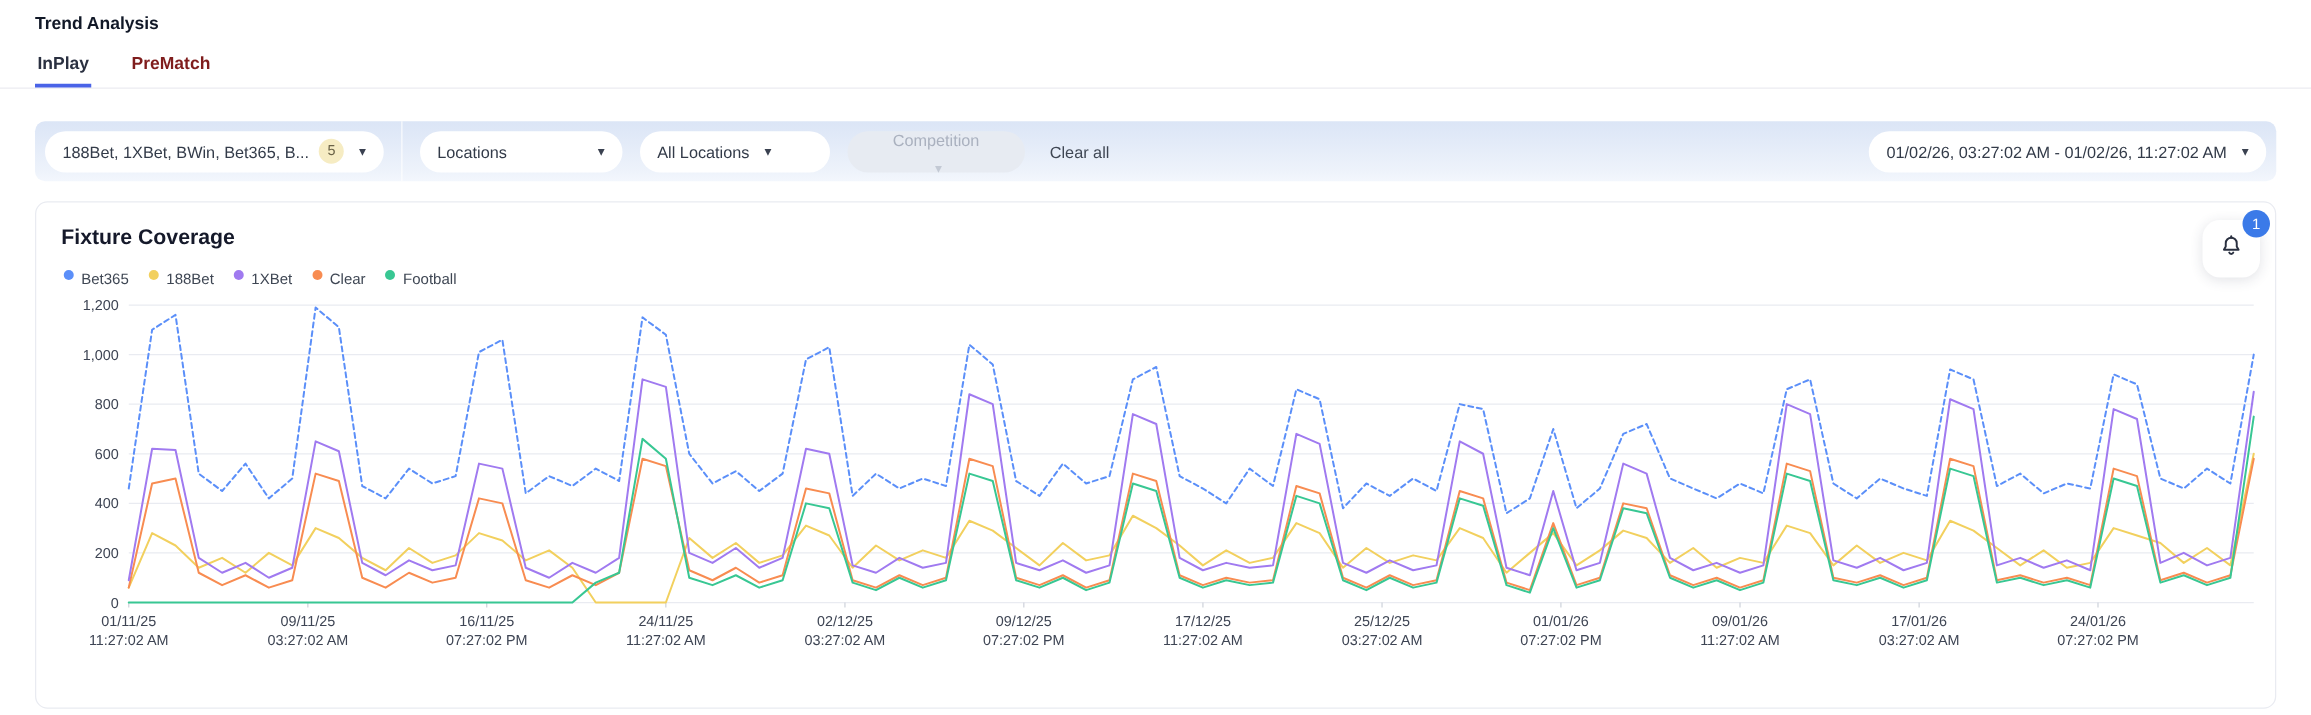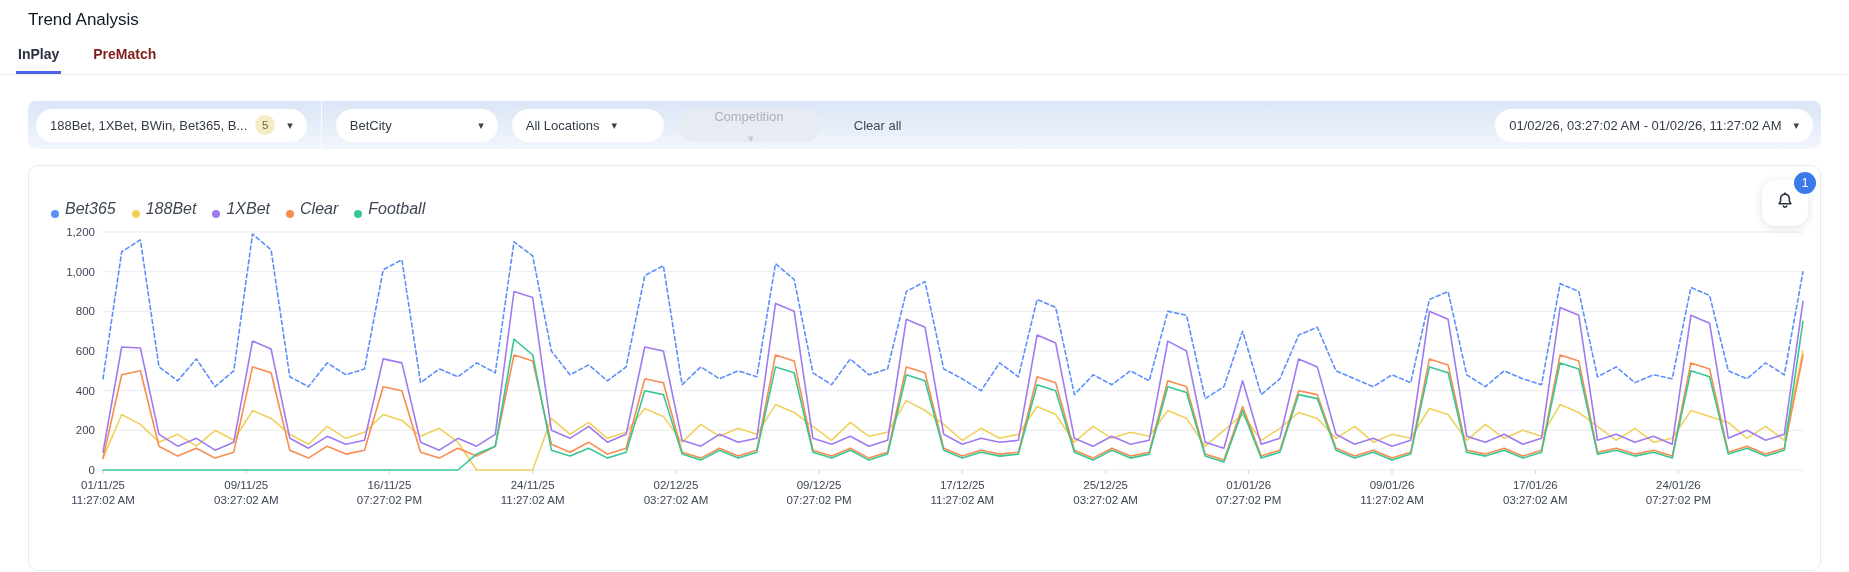--- a/index.html
+++ b/index.html
@@ -1,21 +1,21 @@
 <!DOCTYPE html>
 <html><head>
 <meta charset="utf-8">
 <style>
   * { box-sizing: border-box; margin: 0; padding: 0; }
   html,body { width:1849px; height:572px; overflow:hidden; background:#fff;
     font-family:"Liberation Sans", sans-serif; color:#1f2430; }
 
-  .page-title { font-size:17px; font-weight:400; color:#111827; padding:10px 0 0 28px; }
+  .page-title { font-size:14px; font-weight:700; color:#111827; padding:10px 0 0 28px; }
 
-  .tabs { display:flex; gap:30px; padding:0 16px; margin-top:10px; border-bottom:1px solid #ececf1; }
+  .tabs { display:flex; gap:30px; padding:0 28px; margin-top:10px; border-bottom:1px solid #ececf1; }
   .tab { font-size:14px; font-weight:600; color:#7f1d1d; padding:6px 2px 9px; cursor:pointer;
          border-bottom:3px solid transparent; }
   .tab.active { color:#2a3040; border-bottom-color:#4a63e7; }
 
   .filter-bar { margin:26px 28px 0; height:48px; border-radius:8px;
     background:linear-gradient(180deg,#dbe5f6 0%,#eef3fb 85%,#f3f7fd 100%);
     display:flex; align-items:center; gap:14px; padding:0 8px; }
   .pill { background:#fff; border-radius:17px; height:33px; display:flex; align-items:center;
     gap:8px; padding:0 14px; font-size:13px; color:#333b49; cursor:pointer; white-space:nowrap; }
   .pill .chev { color:#3a4150; font-size:11px; margin-left:4px; }
@@ -37,21 +37,21 @@
     height:406px; padding:18px 20px 10px; position:relative; }
   .panel-head { display:flex; align-items:flex-start; }
   .panel-title { font-size:17px; font-weight:700; color:#15192a; }
   .bell-btn { position:absolute; top:14px; right:12px; width:46px; height:46px; border-radius:14px;
     background:#fff; box-shadow:0 2px 10px rgba(40,50,80,.14); display:flex; align-items:center;
     justify-content:center; cursor:pointer; }
   .bell-badge { position:absolute; top:-8px; right:-8px; min-width:22px; height:22px; border-radius:50%;
     background:#3b7ae8; color:#fff; font-size:12px; display:flex; align-items:center; justify-content:center; }
 
   .legend { display:flex; gap:16px; align-items:center; margin:16px 0 6px 2px; }
-  .legend-item { display:flex; gap:6px; align-items:flex-end; font-size:16px; color:#3f4754; cursor:pointer;font-style:italic; }
+  .legend-item { display:flex; gap:6px; align-items:flex-start; font-size:12px; color:#3f4754; cursor:pointer; }
   .legend-dot { width:8px; height:8px; border-radius:50%; }
 
   .chart-wrap { margin-top:4px; }
   svg text { font-family:"Liberation Sans", sans-serif; }
 </style>
 </head>
 <body>
 
 <div class="page-title">Trend Analysis</div>
 
@@ -61,42 +61,45 @@
 </div>
 
 <div class="filter-bar">
   <div class="pill">
     <span>188Bet, 1XBet, BWin, Bet365, B...</span>
     <span class="count-badge">5</span>
     <span class="chev">▾</span>
   </div>
   <div class="vdivider"></div>
   <div class="pill" style="width:162px; justify-content:space-between;">
-    <span>BetCity</span>
+    <span>Locations</span>
     <span class="chev">▾</span>
   </div>
   <div class="pill" style="width:152px; ">
     <span>All Locations</span>
     <span class="chev">▾</span>
   </div>
   <div class="pill disabled" style="width:142px; justify-content:space-between;flex-direction:column;">
     <span>Competition</span>
     <span class="chev">▾</span>
   </div>
-  <div class="clear-all" style="margin-left:20px;">Clear all</div>
+  <div class="clear-all" style="margin-left:6px;">Clear all</div>
 
   <div class="right-cluster">
     <div class="pill">
       <span>01/02/26, 03:27:02 AM - 01/02/26, 11:27:02 AM</span>
       <span class="chev">▾</span>
     </div>
   </div>
 </div>
 
 <div class="chart-panel">
+  <div class="panel-head">
+    <div class="panel-title">Fixture Coverage</div>
+  </div>
   <div class="bell-btn">
     <span>
       <svg width="22" height="22" viewBox="0 0 24 24" fill="none" stroke="#2a3040" stroke-width="1.7" stroke-linecap="round" stroke-linejoin="round">
         <path d="M12 4.5a4.8 4.8 0 0 0-4.8 4.8v2.9L5.6 15h12.8l-1.6-2.8V9.3A4.8 4.8 0 0 0 12 4.5z"></path>
         <path d="M10.2 17.5a1.9 1.9 0 0 0 3.6 0"></path>
         <path d="M12 3.2v1.3"></path>
       </svg>
     </span>
     <span class="bell-badge">1</span>
   </div>

